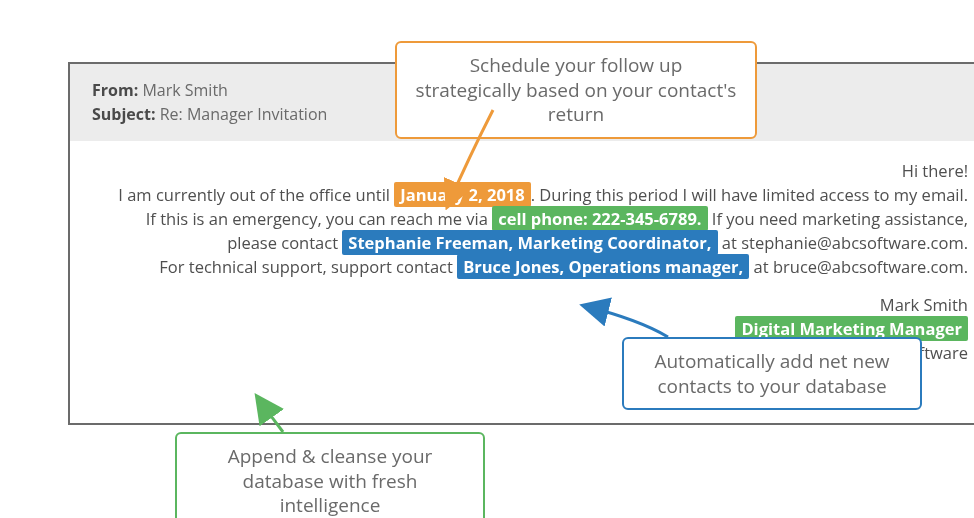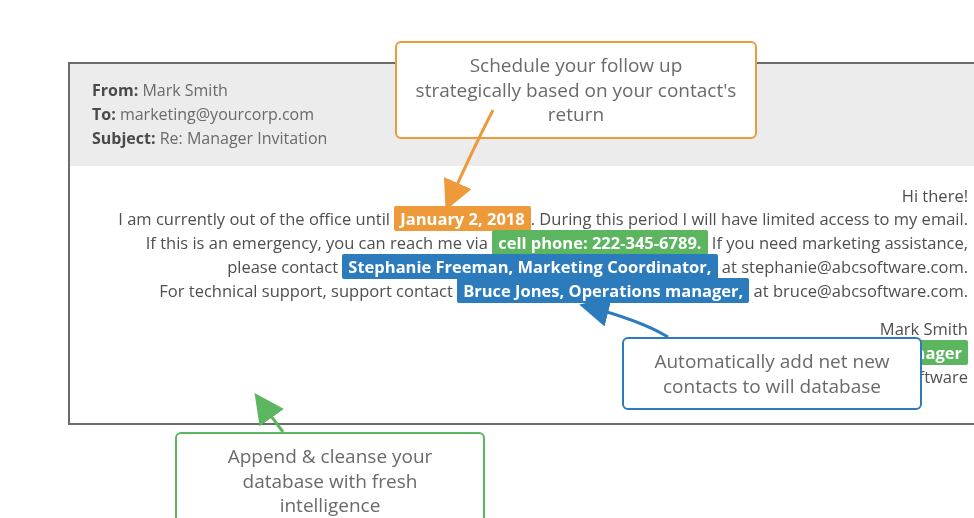--- a/index.html
+++ b/index.html
@@ -62,24 +62,20 @@
 </head>
 <body>
 
 <div class="email-card">
   <div class="email-header">
     <div class="row">
       <span class="label">From:</span>
       <span class="value">Mark Smith</span>
     </div>
     <div class="row">
-      <span class="label">To:</span>
-      <span class="value">marketing@yourcorp.com</span>
-    </div>
-    <div class="row">
       <span class="label">Subject:</span>
       <span class="value">Re: Manager Invitation</span>
     </div>
   </div>
 
   <div class="email-body">
     <p class="greeting">Hi there!</p>
 
     <p>
       <span>I am currently out of the office until </span><span class="hl hl-orange">January 2, 2018</span><span>. During this period I will have limited access to my email.</span>
@@ -96,21 +92,21 @@
 
     <div class="sig">
       <p>Mark Smith</p>
       <p><span class="hl hl-green">Digital Marketing Manager</span></p>
       <p>ABC Software</p>
     </div>
   </div>
 </div>
 
 <div class="callout callout-orange">Schedule your follow up strategically based on your contact's return</div>
-<div class="callout callout-blue">Automatically add net new contacts to will database</div>
+<div class="callout callout-blue">Automatically add net new contacts to your database</div>
 <div class="callout callout-green">Append &amp; cleanse your database with fresh intelligence</div>
 
 <svg class="arrow" style="left:0;top:0" width="974" height="518">
   <defs>
     <marker id="ah-o" markerWidth="10" markerHeight="10" refX="8" refY="5" orient="auto">
       <path d="M0,0 L10,5 L0,10 Z" fill="#ee9a3a"></path>
     </marker>
     <marker id="ah-b" markerWidth="10" markerHeight="10" refX="8" refY="5" orient="auto">
       <path d="M0,0 L10,5 L0,10 Z" fill="#2b7bbd"></path>
     </marker>

